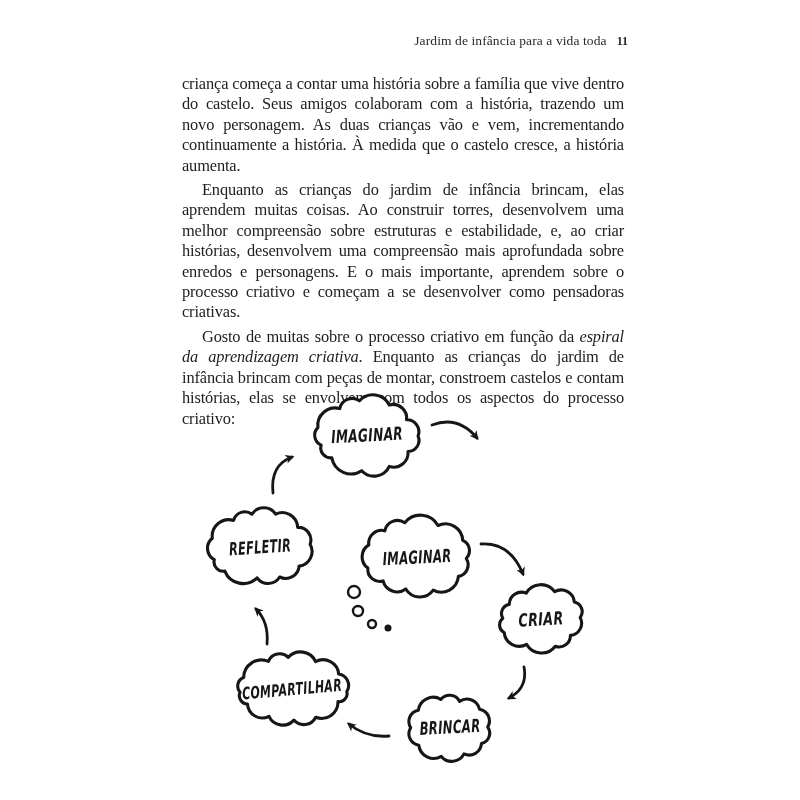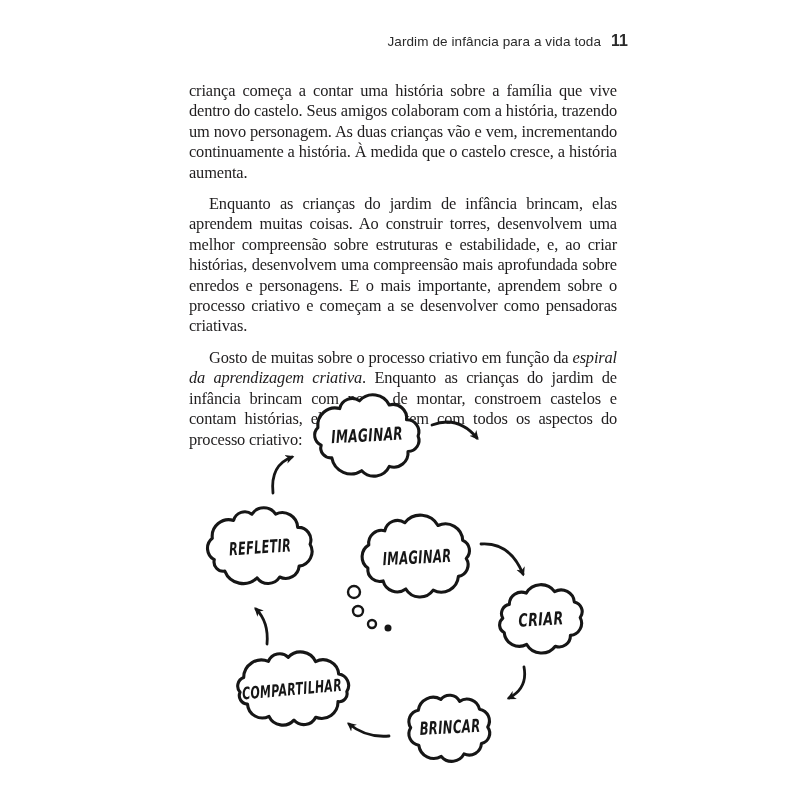--- a/index.html
+++ b/index.html
@@ -2,32 +2,32 @@
 <html><head>
 <meta charset="utf-8">
 <style>
   html,body{margin:0;padding:0;background:#fff;}
   .page{
     position:relative;width:800px;height:800px;background:#fff;overflow:hidden;
     font-family:"Liberation Serif",serif;color:#1f1d1e;
   }
   .running-header{
     position:absolute;top:33px;right:172px;
-    font-family:Liberation Sans, sans-serif;
+    font-family:Liberation Serif, serif;
     font-size:13.5px;line-height:15px;color:#2a2a2a;
     display:flex;align-items:baseline;gap:10px;
   }
   .running-header .title{font-weight:500;letter-spacing:.1px;}
-  .running-header .pagenum{font-weight:bold;font-size:16px;}
+  .running-header .pagenum{font-weight:bold;font-size:12px;}
   .body-text{
     position:absolute;left:178px;top:70px;width:450px;
     font-size:16.4px;line-height:20.4px;letter-spacing:-0.15px;
     text-align:justify;
   }
-  .body-text p{margin:11px;}
+  .body-text p{margin:4px;}
   .body-text p.indent{text-indent:20px;font-family:Liberation Serif, serif;}
   .body-text em{font-style:italic;}
   .diagram{
     position:absolute;left:170px;top:385px;width:460px;height:410px;margin:0;
   }
   .diagram svg{display:block;width:100%;height:100%;}
   .cloud-label{
     font-family:"DejaVu Sans",sans-serif;
     font-weight:bold;font-style:italic;
     letter-spacing:.5px;

